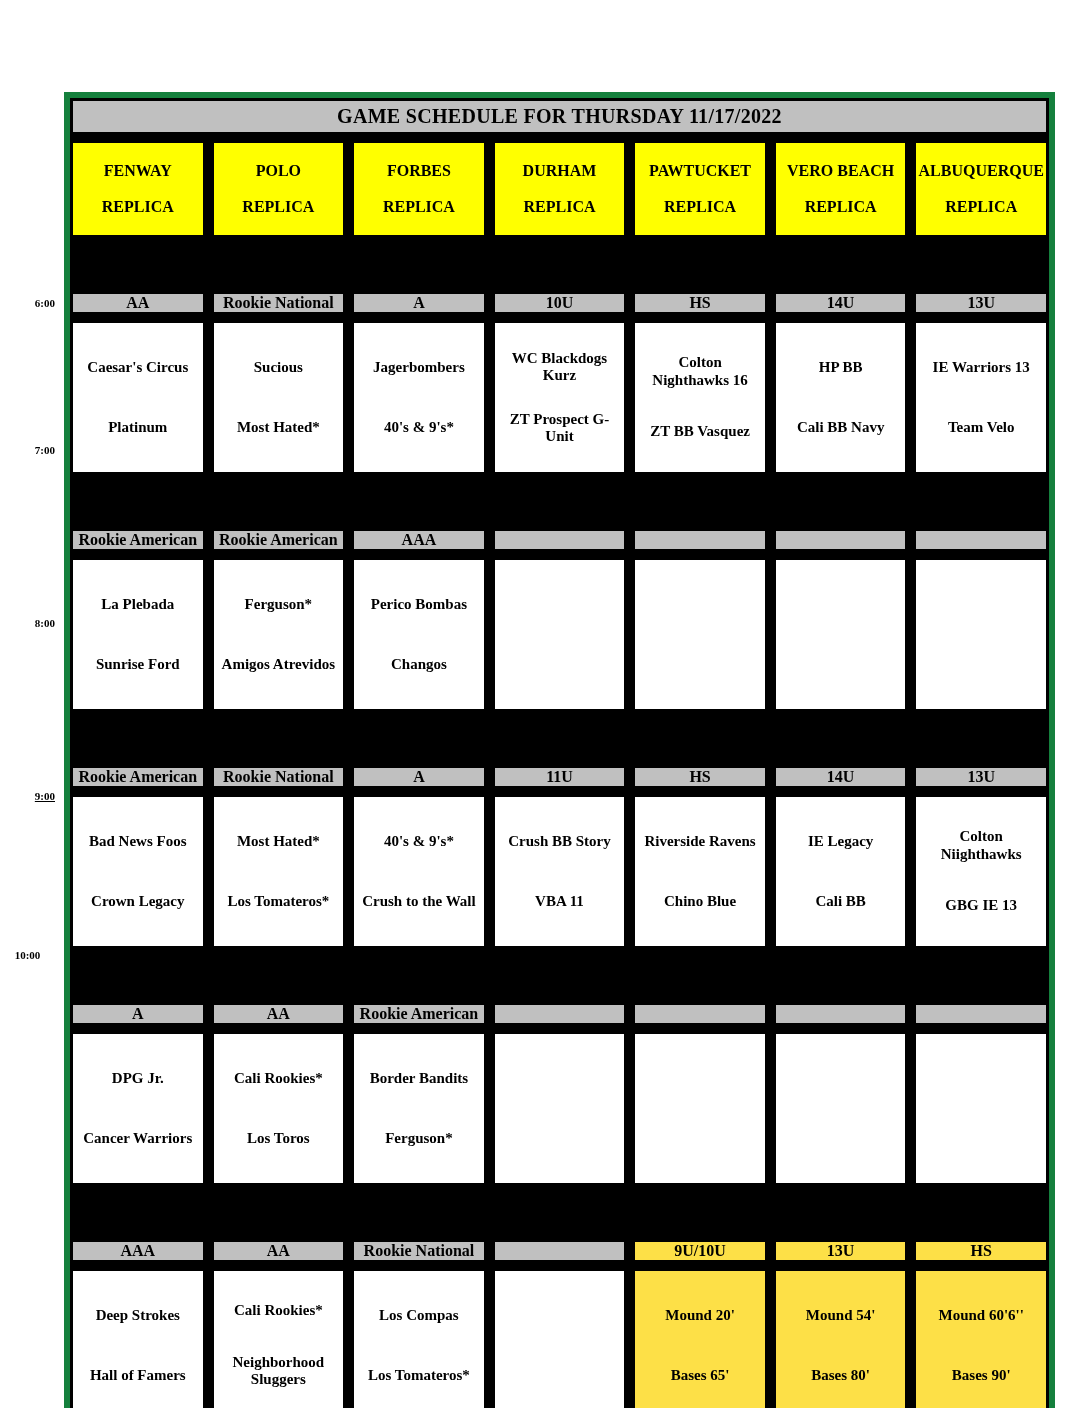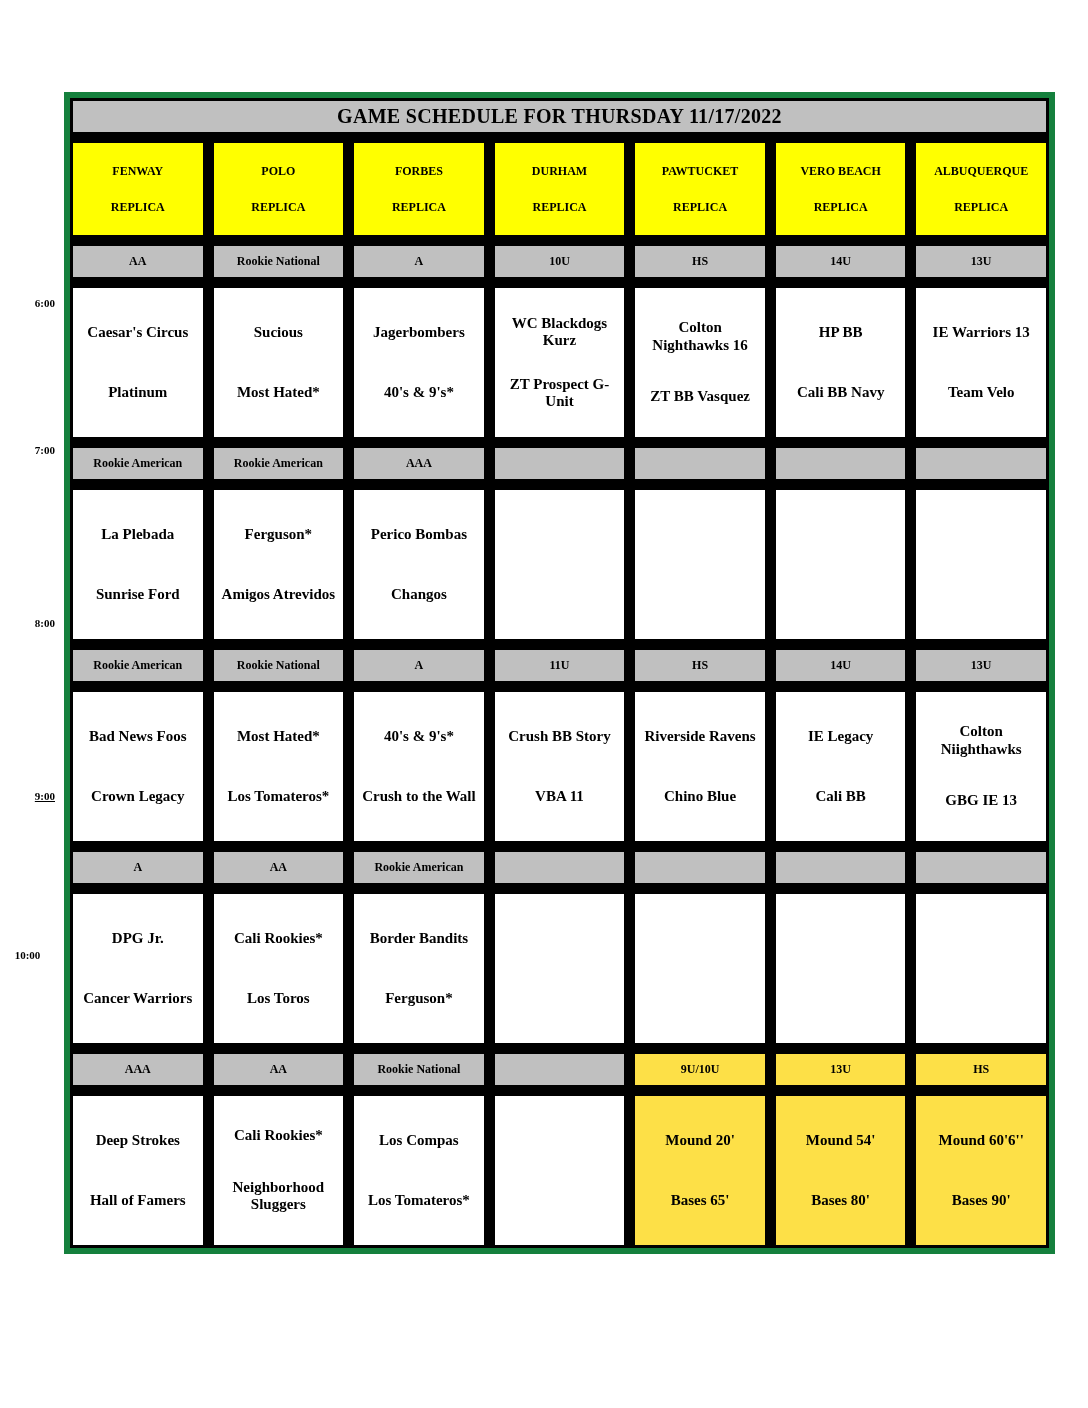--- a/index.html
+++ b/index.html
@@ -19,25 +19,25 @@
   .bg-white{background:#FFFFFF;}
 
   .cell-title{
     grid-column:1/-1;height:31px;
     display:flex;align-items:center;justify-content:center;
     font-weight:bold;font-size:20px;letter-spacing:.3px;
   }
   .cell-head{
     height:92px;display:flex;flex-direction:column;
     justify-content:space-around;align-items:center;
-    font-weight:bold;font-size:12px;padding:10px 2px;text-align:center;
+    font-weight:bold;font-size:16px;padding:10px 2px;text-align:center;
   }
   .cell-div{
-    height:31px;display:flex;align-items:center;justify-content:center;
-    font-weight:bold;font-size:12px;
+    height:18px;display:flex;align-items:center;justify-content:center;
+    font-weight:bold;font-size:16px;margin-top:48px;
   }
   .cell-game{
     height:149px;display:flex;flex-direction:column;
     justify-content:space-around;align-items:center;
     font-weight:bold;font-size:15px;line-height:1.15;
     text-align:center;padding:14px 6px;
   }
   .cell-footer{
     grid-column:1/-1;height:25px;
     display:flex;align-items:center;justify-content:space-between;

